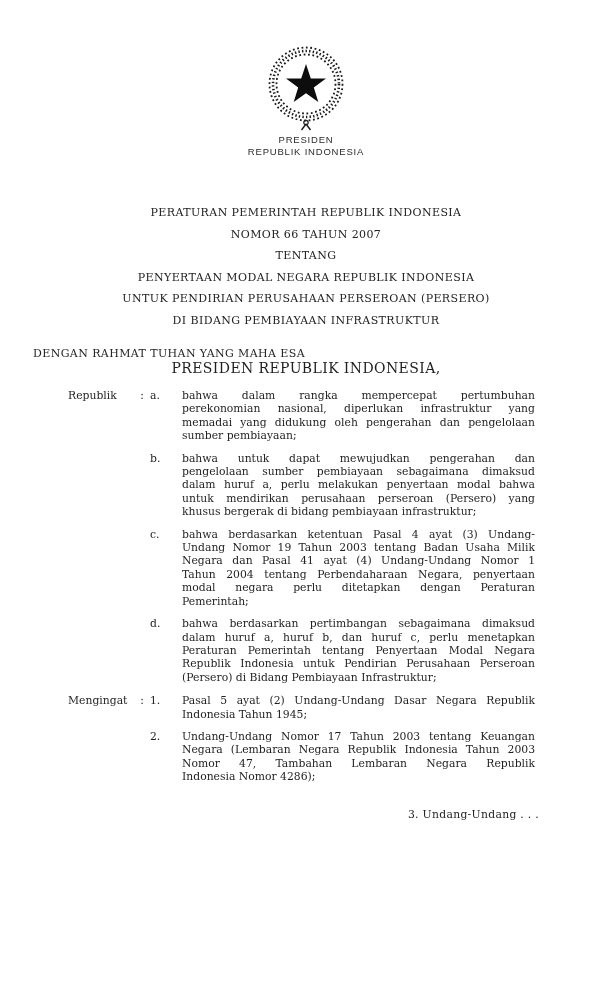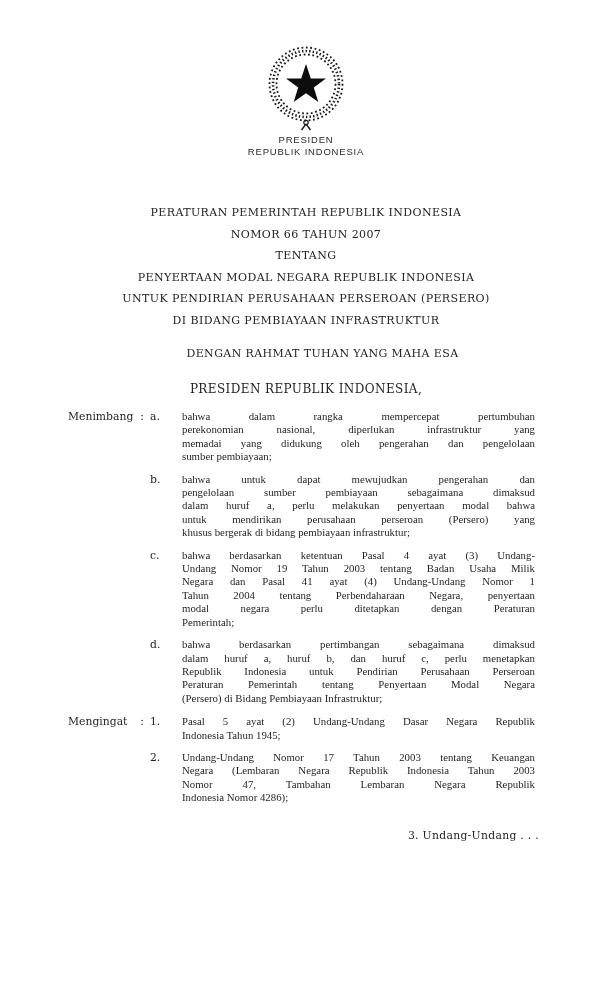--- a/index.html
+++ b/index.html
@@ -31,30 +31,28 @@
     margin-top: 44px;
     text-align: center;
     font-size: 11px;
     line-height: 21.5px;
     letter-spacing: 0.4px;
     color: #222222;
   }
 
   .invocation {
     margin-top: 16px;
-    text-align: center;
     font-size: 11px;
     line-height: 14px;
     letter-spacing: 0.4px;
     padding-left: 33px;
   }
   .authority {
-    margin-top: 21px;
     text-align: center;
-    font-size: 12px;
+    font-size: 14px;
     line-height: 14px;
     letter-spacing: 0.4px;
   }
 
   
   .clauses { margin-top: 14px; padding-left: 68px; padding-right: 77px; }
   .clause-section.recalling { margin-top: 10px; }
   .clause-row { display: flex; align-items: flex-start; margin-bottom: 9px; }
   .clause-row:last-child { margin-bottom: 0; }
   .clause-label {
@@ -76,21 +74,20 @@
     flex: 1;
     margin-left: 6px;
     font-size: 10.8px;
     line-height: 13.4px;
   }
   
   .clause-text .tl {
     display: block;
     text-align: justify;
     text-align-last: justify;
-    font-family: Liberation Serif, serif;
   }
   .clause-text .tl.last { text-align-last: left; }
 
   .catchword {
     margin-top: 24px;
     padding-right: 73px;
     text-align: right;
     font-size: 10.8px;
     line-height: 13.4px;
     letter-spacing: 0.3px;
@@ -128,21 +125,21 @@
   </div>
 
   <div class="invocation">DENGAN RAHMAT TUHAN YANG MAHA ESA</div>
   <div class="authority">PRESIDEN REPUBLIK INDONESIA,</div>
 
   <div class="clauses">
 
     <div class="clause-section considering">
       <div class="clause-row">
         <div class="clause-label">
-          <span>Menimbang</span>
+          <span>Republik</span>
           <span>:</span>
         </div>
         <div class="clause-marker">a.</div>
         <div class="clause-text">
             <span class="tl">bahwa dalam rangka mempercepat pertumbuhan</span>
             <span class="tl">perekonomian nasional, diperlukan infrastruktur yang</span>
             <span class="tl">memadai yang didukung oleh pengerahan dan pengelolaan</span>
             <span class="tl last">sumber pembiayaan;</span>
           </div>
       </div>
@@ -168,22 +165,22 @@
             <span class="tl">modal negara perlu ditetapkan dengan Peraturan</span>
             <span class="tl last">Pemerintah;</span>
           </div>
       </div>
       <div class="clause-row">
         <div class="clause-label"></div>
         <div class="clause-marker">d.</div>
         <div class="clause-text">
             <span class="tl">bahwa berdasarkan pertimbangan sebagaimana dimaksud</span>
             <span class="tl">dalam huruf a, huruf b, dan huruf c, perlu menetapkan</span>
+            <span class="tl">Peraturan Pemerintah tentang Penyertaan Modal Negara</span>
             <span class="tl">Republik Indonesia untuk Pendirian Perusahaan Perseroan</span>
-            <span class="tl">Peraturan Pemerintah tentang Penyertaan Modal Negara</span>
             <span class="tl last">(Persero) di Bidang Pembiayaan Infrastruktur;</span>
           </div>
       </div>
     </div>
 
     <div class="clause-section recalling">
       <div class="clause-row">
         <div class="clause-label">
           <span>Mengingat</span>
           <span>:</span>

